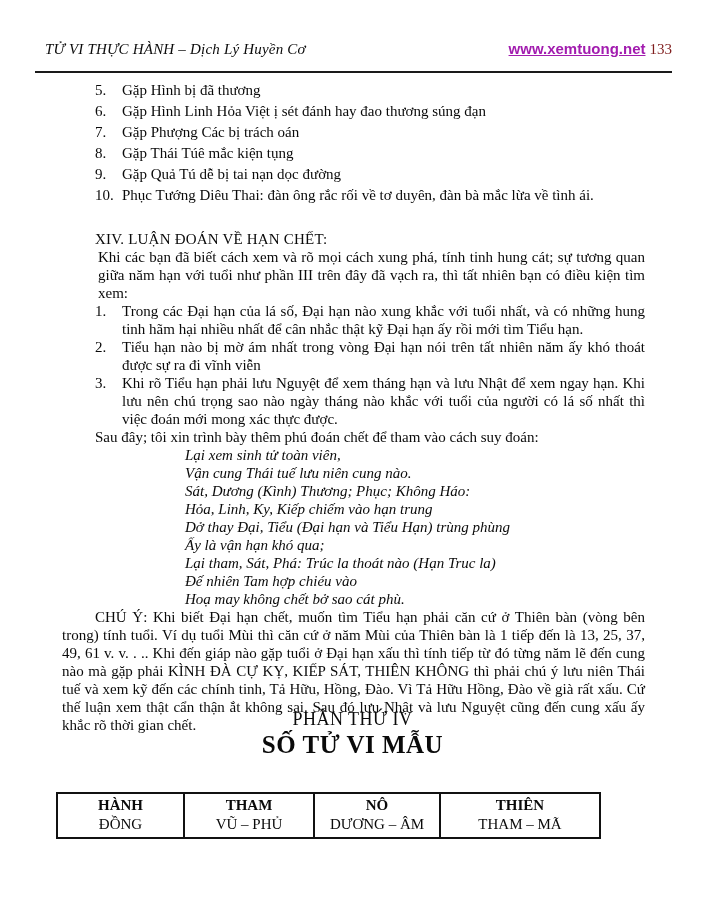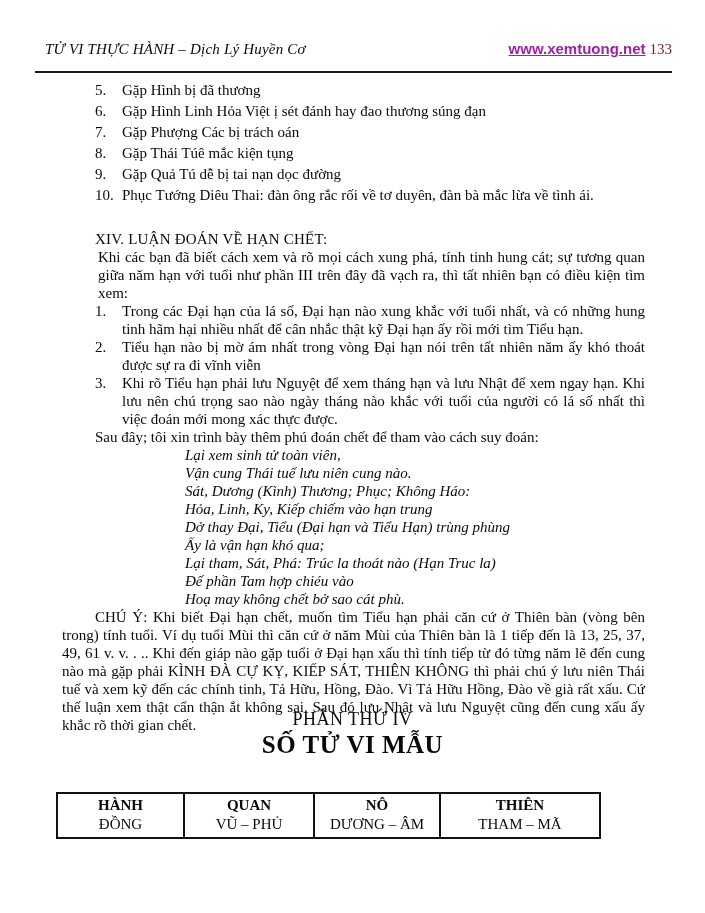--- a/index.html
+++ b/index.html
@@ -168,21 +168,21 @@
     <p class="lead-in">Sau đây; tôi xin trình bày thêm phú đoán chết để tham vào cách suy đoán:</p>
 
     <div class="verse">
       <div>Lại xem sinh tử toàn viên,</div>
       <div>Vận cung Thái tuế lưu niên cung nào.</div>
       <div>Sát, Dương (Kình) Thương; Phục; Không Háo:</div>
       <div>Hỏa, Linh, Ky, Kiếp chiếm vào hạn trung</div>
       <div>Dở thay Đại, Tiểu (Đại hạn và Tiểu Hạn) trùng phùng</div>
       <div>Ấy là vận hạn khó qua;</div>
       <div>Lại tham, Sát, Phá: Trúc la thoát nào (Hạn Truc la)</div>
-      <div>Đế phần Tam hợp chiéu vào</div>
+      <div>Đế nhiên Tam hợp chiéu vào</div>
       <div>Hoạ may không chết bở sao cát phù.</div>
     </div>
 
     <p class="note"><span>CHÚ Ý: </span><span>Khi biết Đại hạn chết, muốn tìm Tiểu hạn phải căn cứ ở Thiên bàn (vòng bên trong) tính tuổi. Ví dụ tuổi Mùi thì căn cứ ở năm Mùi của Thiên bàn là 1 tiếp đến là 13, 25, 37, 49, 61 v. v. . .. Khi đến giáp nào gặp tuổi ở Đại hạn xấu thì tính tiếp từ đó từng năm lẽ đến cung nào mà gặp phải KÌNH ĐÀ CỰ KỴ, KIẾP SÁT, THIÊN KHÔNG thì phải chú ý lưu niên Thái tuế và xem kỹ đến các chính tinh, Tả Hữu, Hồng, Đào. Vì Tả Hữu Hồng, Đào về già rất xấu. Cứ thế luận xem thật cẩn thận ắt không sai. Sau đó lưu Nhật và lưu Nguyệt cũng đến cung xấu ấy khắc rõ thời gian chết.</span></p>
 
   </div>
 
   <div class="part-kicker">PHẦN THỨ IV</div>
   <div class="part-title">SỐ TỬ VI MẪU</div>
 
@@ -193,21 +193,21 @@
         <col class="c3">
         <col class="c4">
       </colgroup>
     <tbody>
         <tr>
       <td>
         <span class="cell-head">HÀNH</span>
         <span class="cell-val">ĐỒNG</span>
       </td>
       <td>
-        <span class="cell-head">QUAN</span>
+        <span class="cell-head">THAM</span>
         <span class="cell-val">VŨ – PHỦ</span>
       </td>
       <td>
         <span class="cell-head">NÔ</span>
         <span class="cell-val">DƯƠNG – ÂM</span>
       </td>
       <td>
         <span class="cell-head">THIÊN</span>
         <span class="cell-val">THAM – MÃ</span>
       </td>

